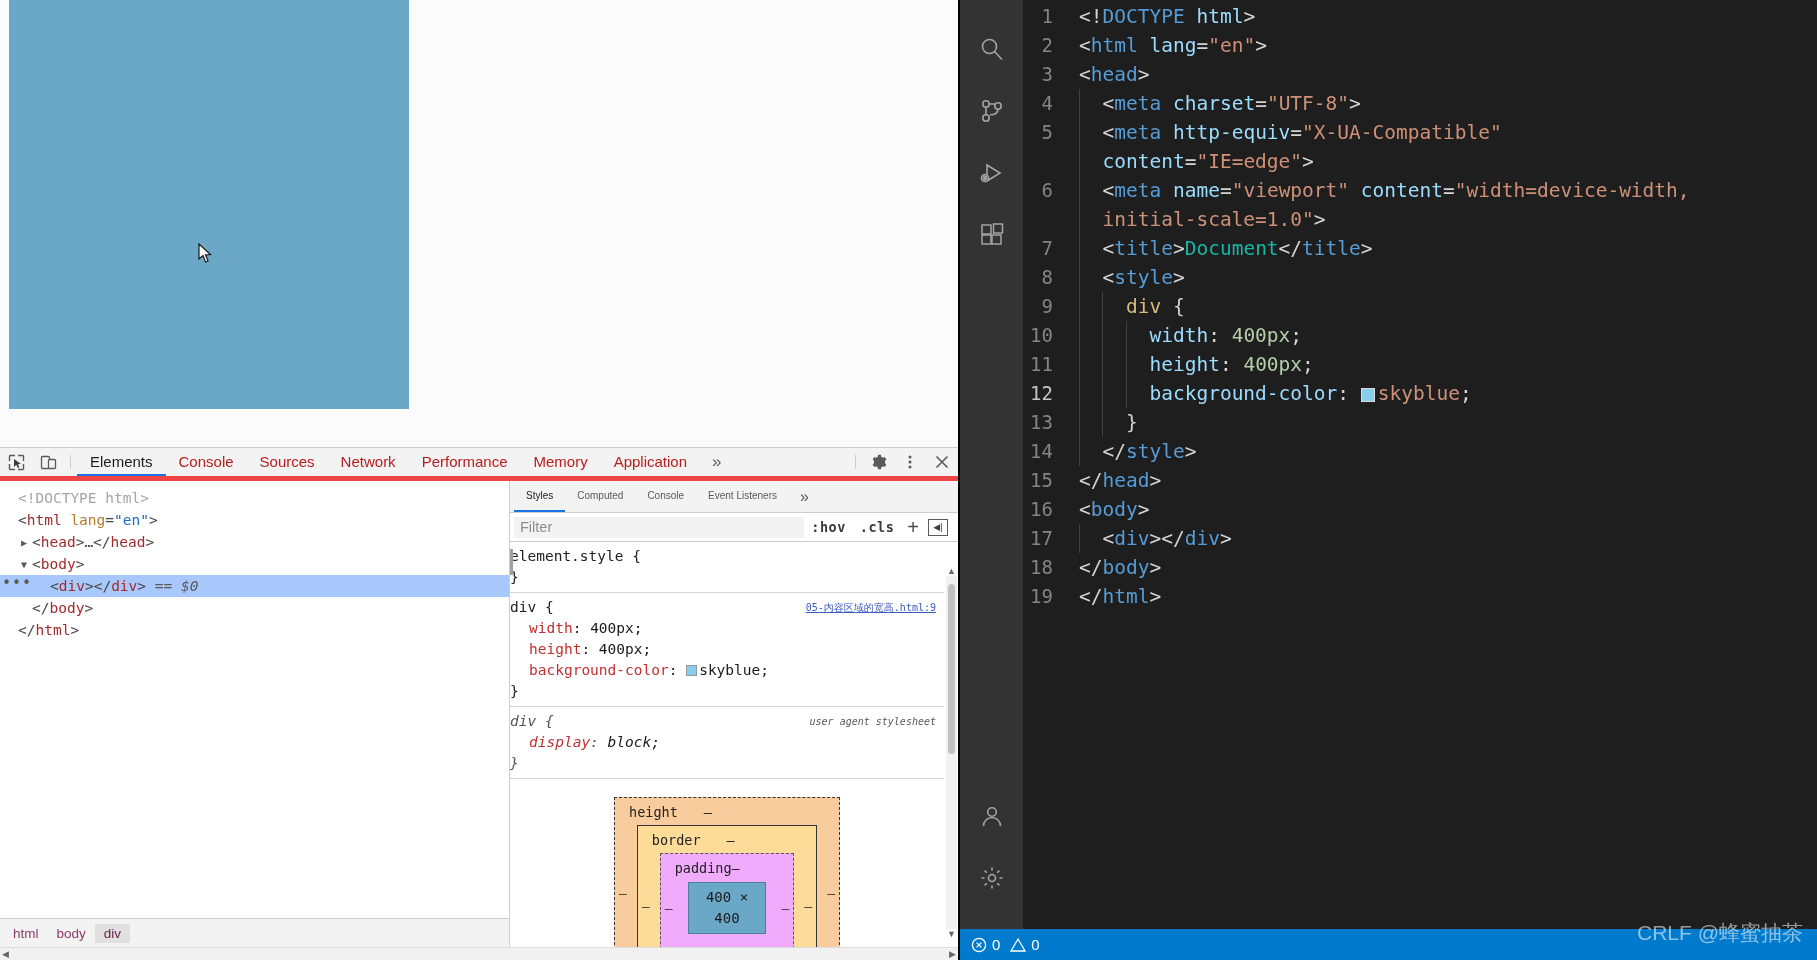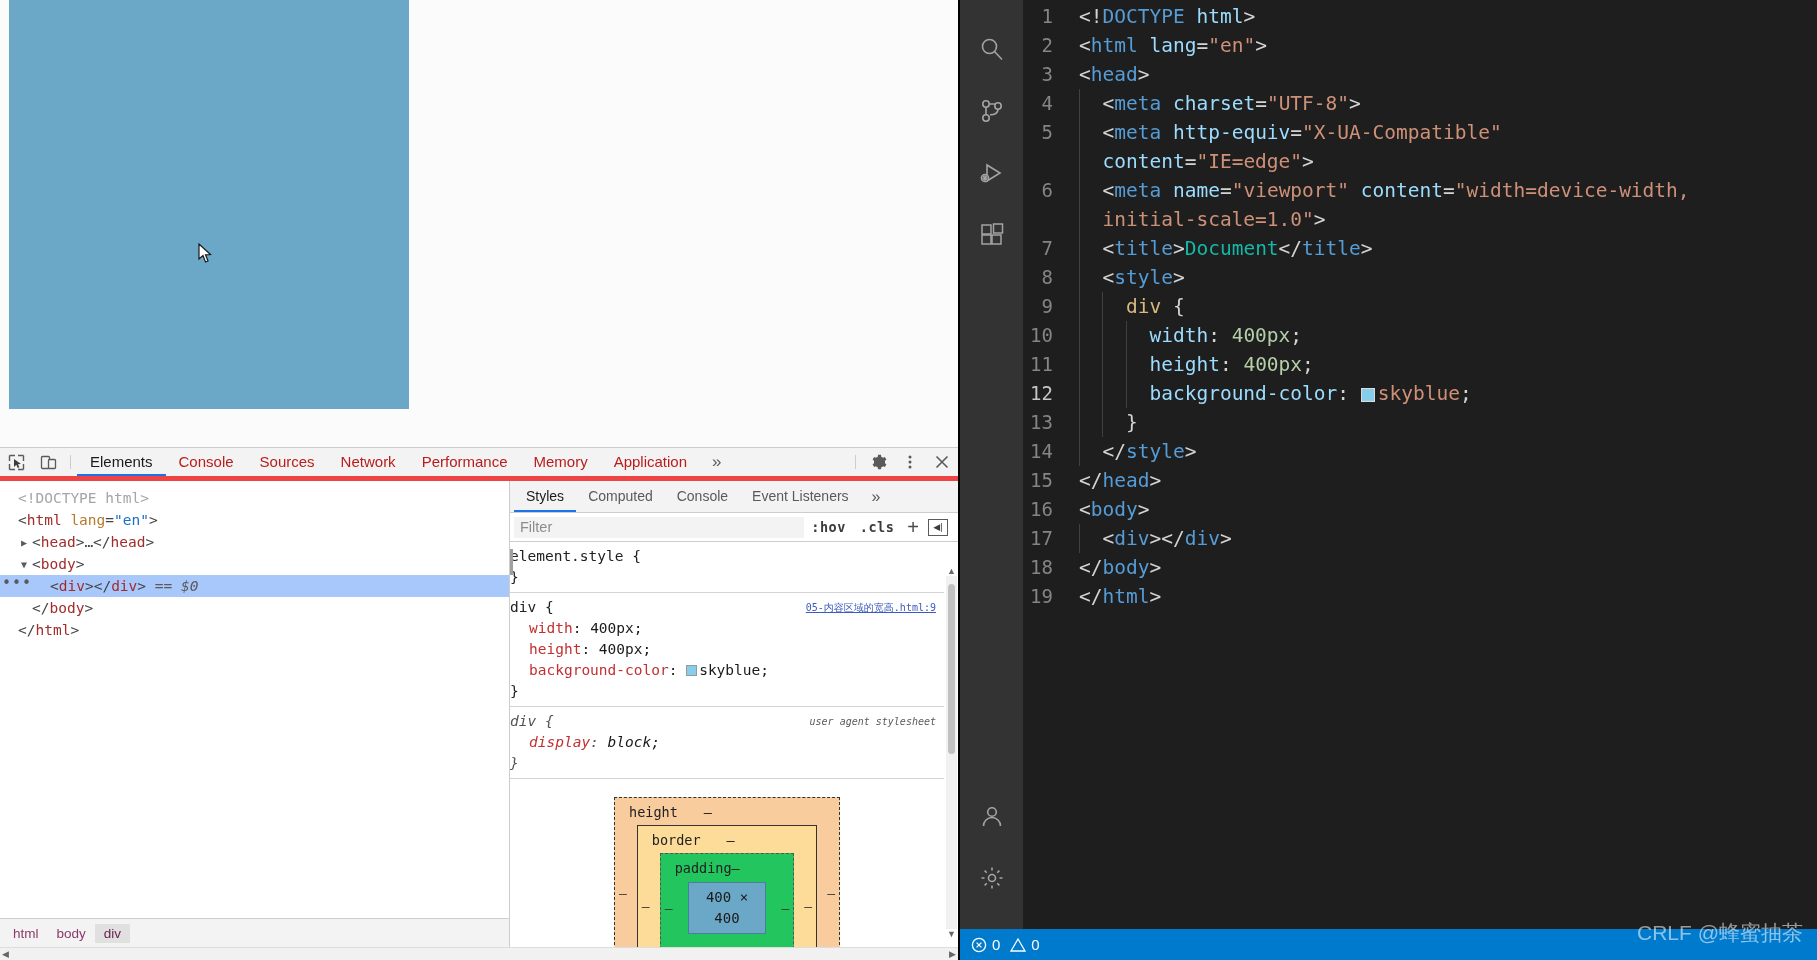--- a/index.html
+++ b/index.html
@@ -128,21 +128,21 @@
     position: relative;
   }
   .sp-tabbar {
     height: 32px; flex: none;
     background: #f3f3f3;
     border-bottom: 1px solid #cdcdcd;
     display: flex; align-items: stretch; padding-left: 4px;
   }
   .sp-tab {
     padding: 0 12px; display: flex; align-items: center;
-    font-size: 14px; color: #5a5a5a;
+    font-size: 10px; color: #5a5a5a;
     border-bottom: 2px solid transparent; white-space: nowrap;
   }
   .sp-tab.active { color: #1a1a1a; border-bottom-color: #1a73e8; }
   .sp-more { padding: 0 11px; display: flex; align-items: center; font-size: 16px; color: #5a5a5a; }
 
   .filter-row {
     height: 29px; flex: none;
     border-bottom: 1px solid #cdcdcd;
     display: flex; align-items: center;
     background: #fff; padding: 0 4px;
@@ -223,21 +223,21 @@
     width: 226px;
   }
   .bm-label { padding-left: 14px; font-size: 13.5px; }
   .bm-border {
     background: #fddc9a;
     border: 1px solid #333;
     margin: 2px 6px 2px 6px;
     padding: 4px 0 0 0;
   }
   .bm-padding {
-    background: #22c55e;
+    background: #f0abfc;
     border: 1px dashed #555;
     margin: 2px 6px 2px 6px;
     padding: 4px 0 0 0;
   }
   .bm-content {
     background: #6ba7c6;
     border: 1px solid #4b7f99;
     margin: 3px 12px;
     text-align: center;
     padding: 4px 0;

